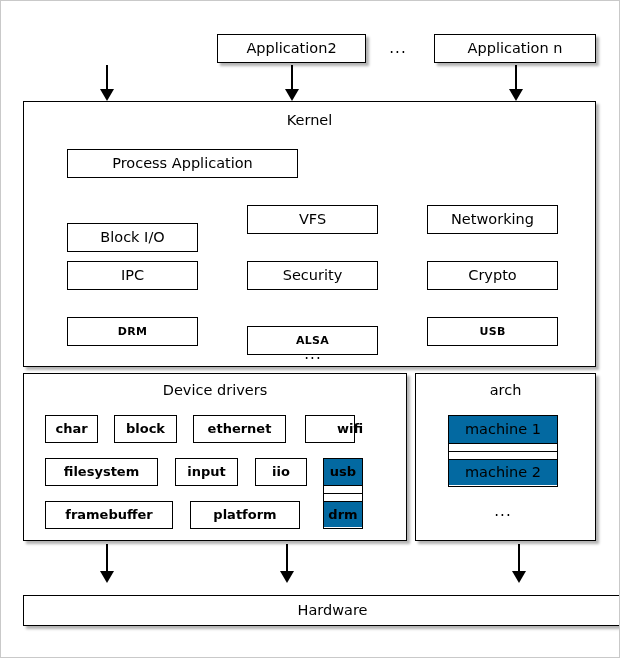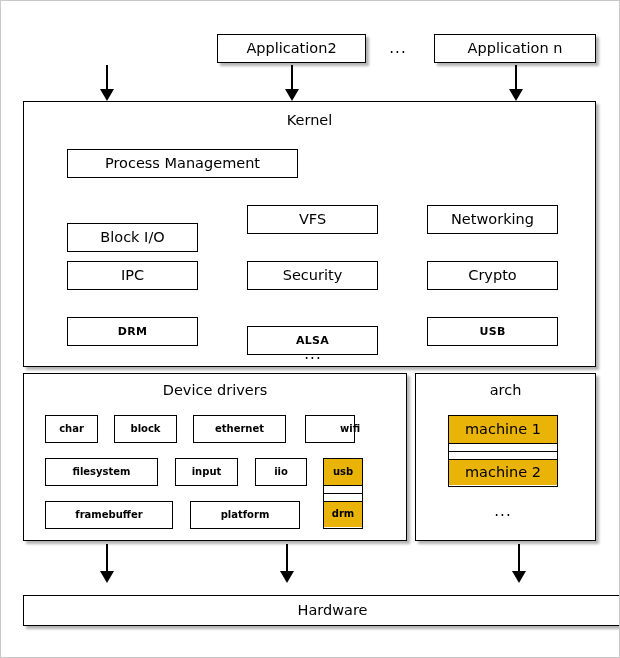--- a/index.html
+++ b/index.html
@@ -42,21 +42,21 @@
     left:0;right:0;
     text-align:center;
   }
 
   
   .t-app{font-size:14.5px;}
   .t-kernel-title{font-size:14.5px;}
   .t-kernel-item{font-size:14.5px;}
   .t-kernel-small{font-size:11px;font-weight:bold;letter-spacing:0.3px;}
   .t-sect-title{font-size:14.5px;}
-  .t-drv{font-size:10px;font-weight:bold;}
+  .t-drv{font-size:13px;font-weight:bold;}
   .t-mach{font-size:14.5px;}
   .t-hw{font-size:14.5px;}
 
   .dots{
     position:absolute;
     font-size:15px;
     color:#000;
     letter-spacing:1px;
     text-align:center;
   }
@@ -92,21 +92,21 @@
     display:flex;
     flex-direction:column;
   }
   .stack .cell{
     flex:0 0 auto;
     box-sizing:border-box;
     display:flex;
     align-items:center;
     justify-content:center;
     white-space:nowrap;
-    background:#eab308;
+    background:#0369a1;
   }
   .stack .sep{
     flex:0 0 auto;
     box-sizing:border-box;
     border-top:1.6px solid #000;
     border-bottom:1.6px solid #000;
     background:#fff;
   }
 </style>
 </head>
@@ -135,21 +135,21 @@
   </div>
   <div class="arrow" style="left:508px;top:64px;height:36px;">
     <div class="stem" style="height:25px;"></div>
     <div class="head" style="top:24px;"></div>
   </div>
 
   <div class="box container" style="left:22px;top:100px;width:573px;height:266px;">
     <div class="title t-kernel-title" style="top:11px;">Kernel</div>
 
     <div class="box flat t-kernel-item" style="left:43px;top:47px;width:231px;height:29px;">
-      <span>Process Management</span>
+      <span>Process Application</span>
     </div>
 
     <div class="box flat t-kernel-item" style="left:43px;top:121px;width:131px;height:29px;">
       <span>Block I/O</span>
     </div>
     <div class="box flat t-kernel-item" style="left:223px;top:103px;width:131px;height:29px;">
       <span>VFS</span>
     </div>
     <div class="box flat t-kernel-item" style="left:403px;top:103px;width:131px;height:29px;">
       <span>Networking</span>

